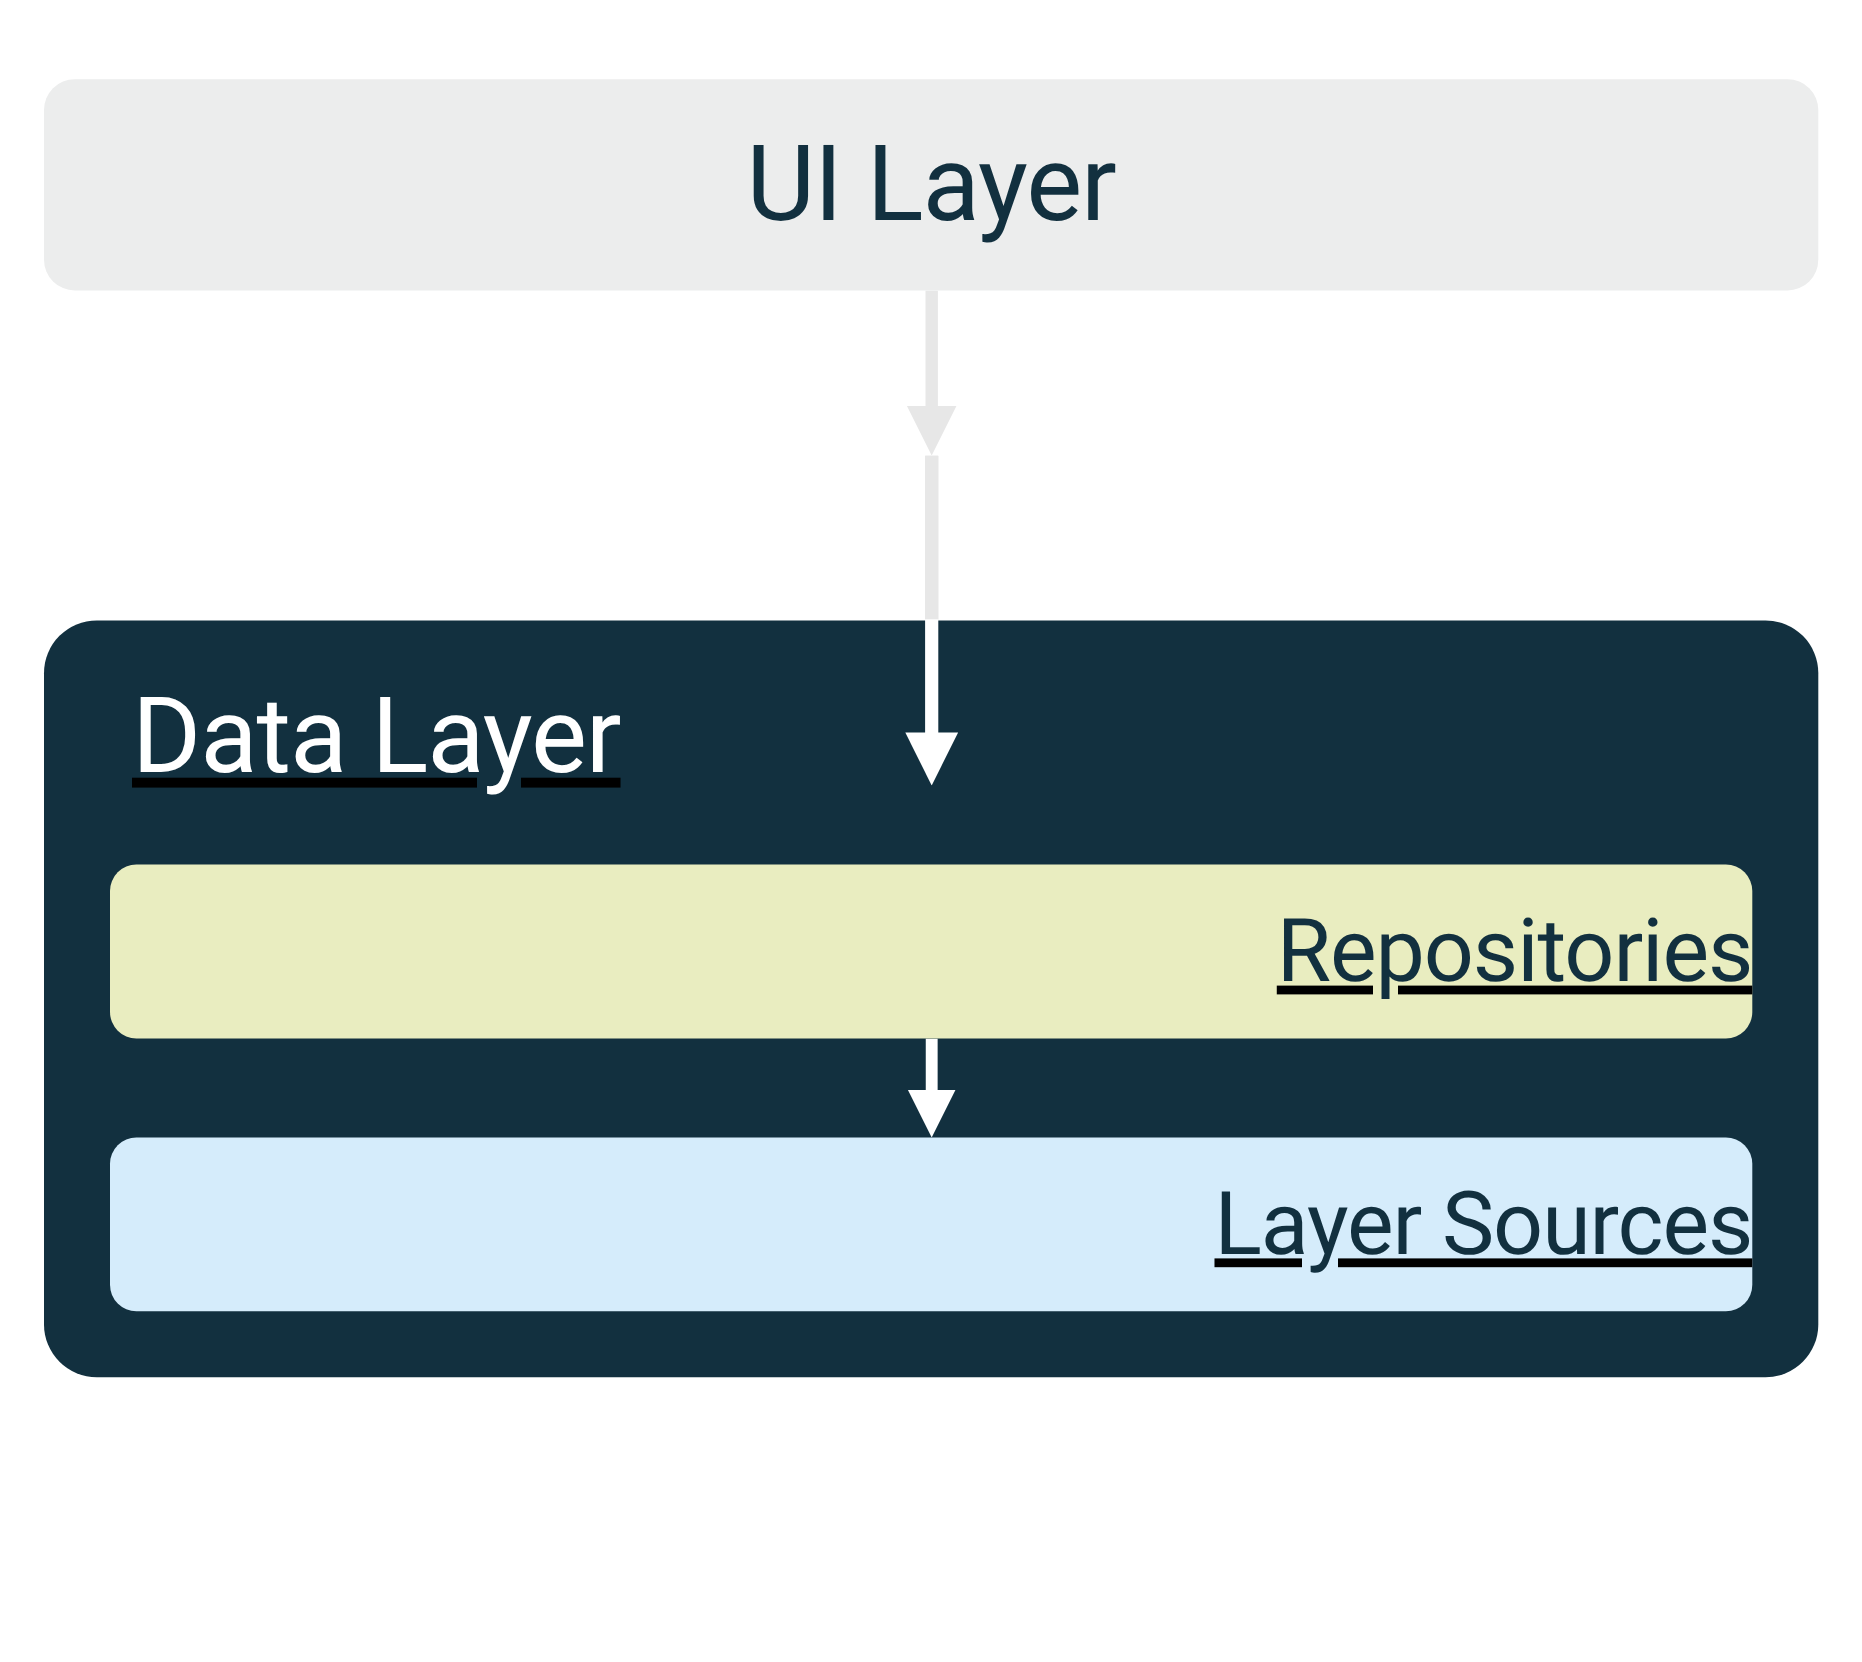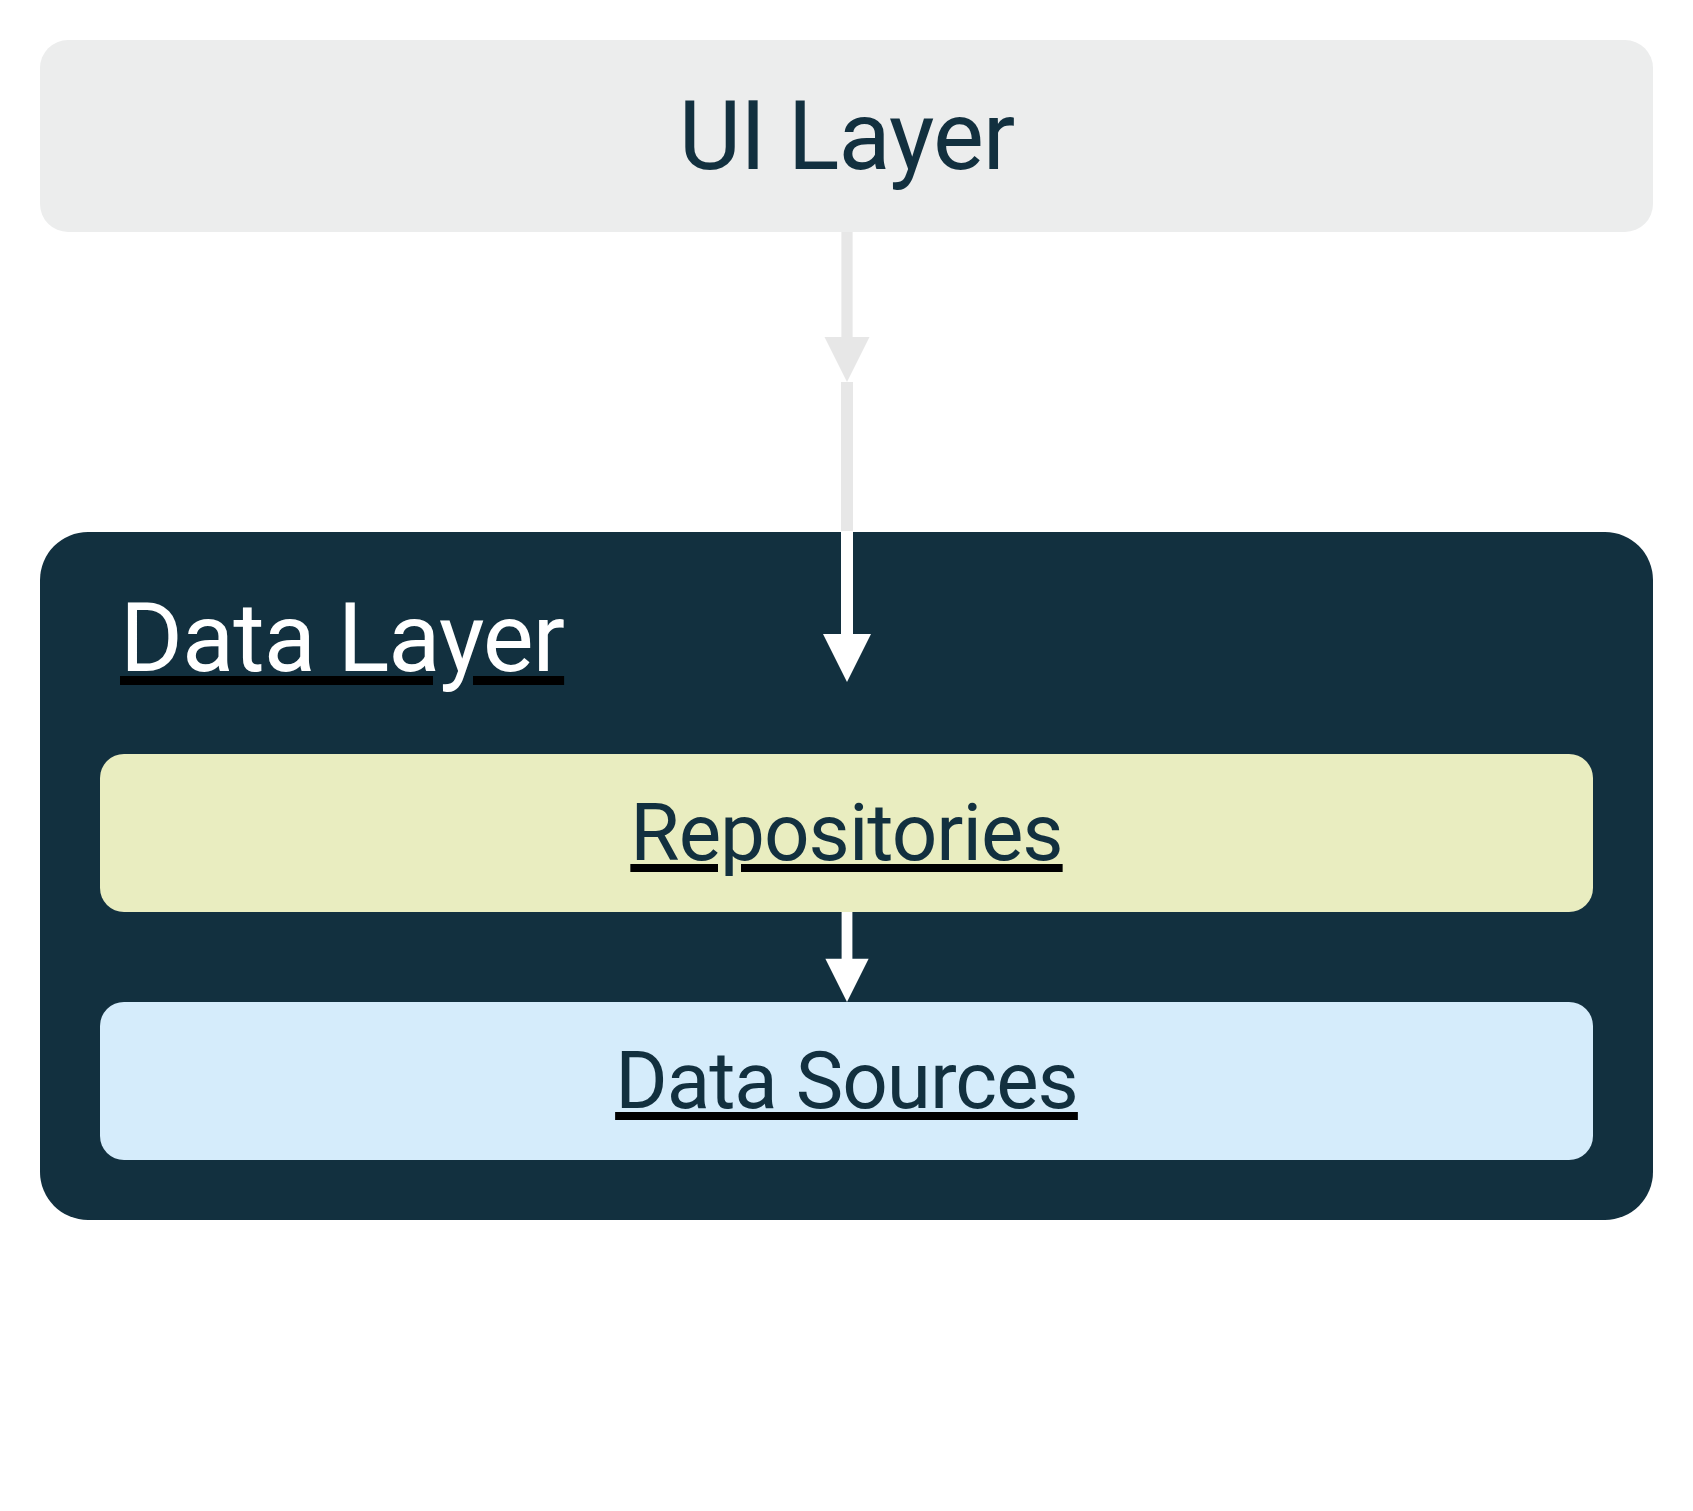--- a/index.html
+++ b/index.html
@@ -25,20 +25,21 @@
       align-items: center;
     }
     .layer-box {
       width: 100%;
       border-radius: 28px;
       padding: 40px 16px;
       text-align: center;
       font-size: 96px;
       font-weight: 400;
       letter-spacing: -1px;
+      margin-top: 32px;
     }
     .ui-layer {
       background: #eceded;
       color: #12303f;
     }
     .domain-layer {
       background: #eceded;
       color: #12303f;
     }
     .data-layer {
@@ -53,21 +54,21 @@
       font-size: 96px;
       font-weight: 400;
       letter-spacing: -1px;
       margin-bottom: 40px;
       margin-left: 20px;
     }
     .inner-box {
       width: 100%;
       border-radius: 24px;
       padding: 32px 0;
-      text-align: center;
+      text-align: right;
       font-size: 80px;
       font-weight: 400;
       color: #12303f;
       letter-spacing: -1px;
     }
     .repositories {
       background: #e9edc0;
     }
     .data-sources {
       background: #d5ecfb;
@@ -131,18 +132,18 @@
     </div>
 
     <div class="arrow-container">
       <svg class="arrow-white-inner" width="60" height="100" viewBox="0 0 60 100">
         <line x1="30" y1="0" x2="30" y2="62" stroke="#ffffff" stroke-width="12"></line>
         <polygon points="30,100 6,52 54,52" fill="#ffffff"></polygon>
       </svg>
     </div>
 
     <div class="inner-box data-sources">
-      <span>Data Sources</span>
+      <span>Layer Sources</span>
     </div>
 
   </div>
 
 </div>
 
 </body></html>

